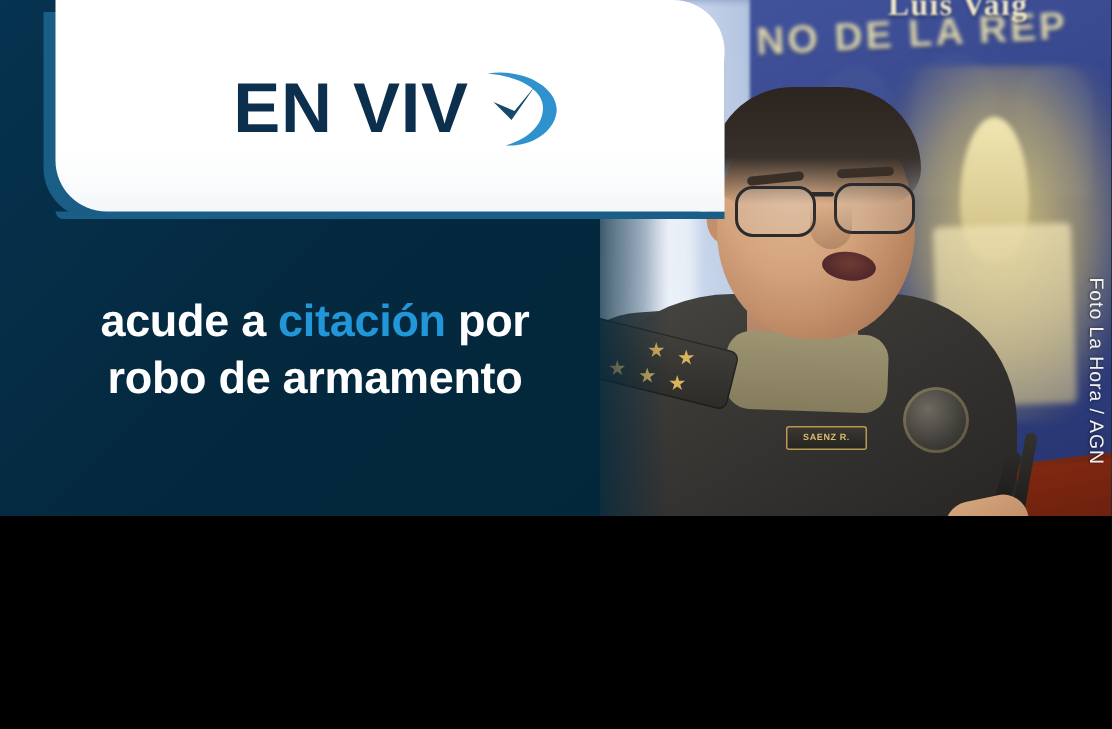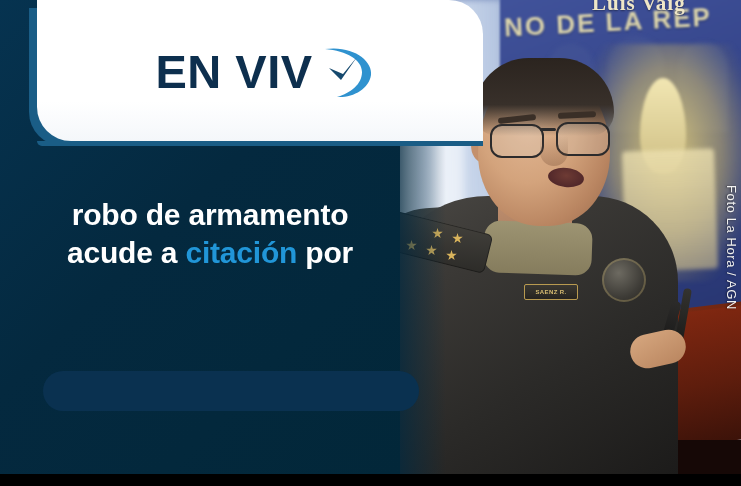--- a/index.html
+++ b/index.html
@@ -1,18 +1,18 @@
 <!DOCTYPE html>
 <html><head>
 <meta charset="utf-8">
 <style>
   html,body{margin:0;padding:0;background:#000;}
   body{width:741px;height:486px;overflow:hidden;font-family:"Liberation Sans",sans-serif;}
 
-  #stage{position:relative;width:741px;height:486px;overflow:hidden;background:#03293f;}
+  #stage{position:relative;width:741px;height:344px;overflow:hidden;background:#03293f;}
 
   
   .photo{position:absolute;left:372px;top:0;width:369px;height:474px;overflow:hidden;}
   .photo-bg{position:absolute;inset:0;
      background:
        linear-gradient(180deg,#7f93c0 0%,#98a9cf 30%,#b9c6dc 55%,#cdd7e6 100%);}
   
   .ph-columns{position:absolute;left:0;top:0;width:130px;height:474px;
      background:
        linear-gradient(90deg,rgba(255,255,255,.0) 0%,rgba(236,242,250,.85) 22%,rgba(214,226,242,.9) 60%,rgba(190,206,230,.8) 100%);
@@ -218,20 +218,20 @@
       <div class="swoosh">
         <svg viewBox="0 0 60 58" width="60" height="58">
           <path d="M8 6 C36 2, 56 18, 54 32 C52 46, 36 55, 20 54 C34 50, 45 41, 45 29 C45 17, 30 8, 8 6 Z" fill="#2f92cf"></path>
           <path d="M12 25 L24 37 L40 14 L26 31 Z" fill="#16496e"></path>
         </svg>
       </div>
     </div>
   </div>
 
   <div class="headline">
+    <div><span>acude a </span><span class="accent">citación</span><span> por</span></div>
     <div>robo de armamento</div>
-    <div><span>acude a </span><span class="accent">citación</span><span> por</span></div>
   </div>
 
   <div class="date-shadow"></div>
 
   <div class="bottombar"></div>
 </div>
 
 </body></html>

